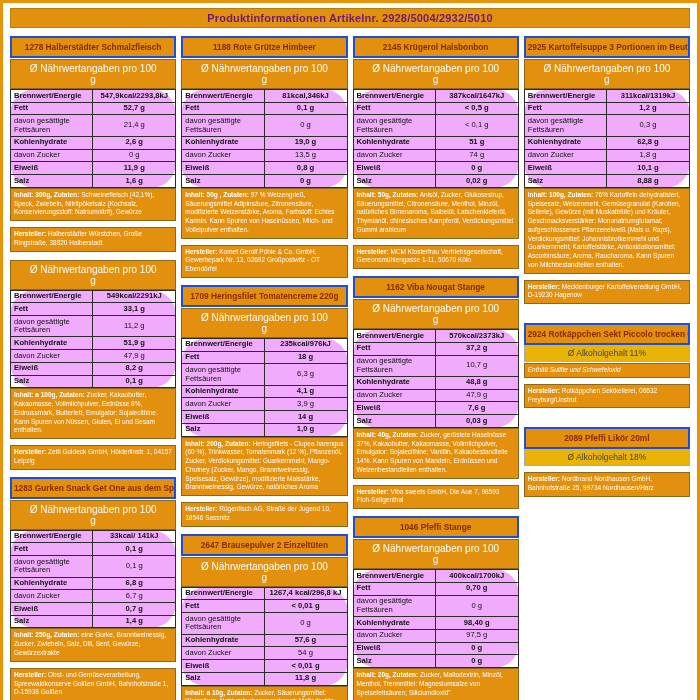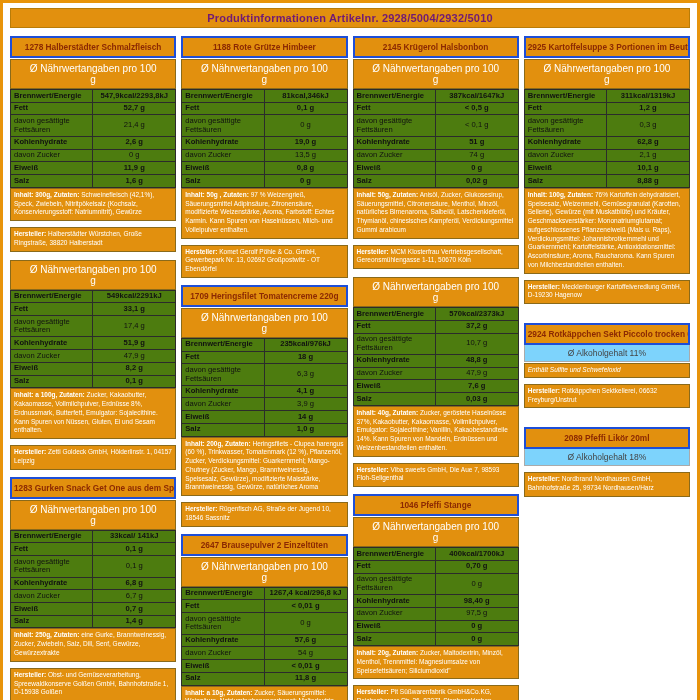--- a/index.html
+++ b/index.html
@@ -7,30 +7,30 @@
   .frame{box-sizing:border-box;border:3px solid #e8940a;padding:5px 7px 8px 7px;background:#fff;}
   .header{background:#e2900e;color:#701a75;font-weight:bold;font-size:11px;text-align:center;
           padding:3px 0;border:1px solid #b87c08;margin-bottom:8px;letter-spacing:0.2px;}
   .grid{display:flex;gap:5px;align-items:flex-start;}
   .col{flex:1;display:flex;flex-direction:column;gap:7px;min-width:0;}
   .card{display:flex;flex-direction:column;}
   .card-title{background:#e2900e;color:#8b2903;font-weight:bold;font-size:8.3px;text-align:center;
               padding:4px 2px;border:2px solid #1d4ed8;white-space:nowrap;overflow:hidden;}
   .card-subtitle{background:#e2900e;color:#fff;font-size:10px;text-align:center;padding:3px 16px;
               border:1px solid #8a6a1a;margin-top:1px;}
-  table.nutrition{width:100%;border-collapse:collapse;background:#4d7c0f;table-layout:fixed;}
+  table.nutrition{width:100%;border-collapse:collapse;background:#f0abfc;table-layout:fixed;border-radius:25px;}
   .nutrition td{border:1px solid #2b2b2b;font-size:7.6px;padding:1.5px 3px;color:#111;line-height:1.15;}
   .nutrition tr.b td{font-weight:bold;}
   .nutrition td.v{text-align:center;width:46%;}
   .card-inhalt{background:#e2900e;color:#fff;font-size:6.5px;line-height:1.35;padding:2px 3px 3px;
               border:1px solid #8a6a1a;}
   .card-inhalt b, .card-hersteller b{color:#fff;}
   .card-hersteller{background:#e2900e;color:#fff;font-size:6.5px;line-height:1.35;padding:2px 3px 3px;
               border:1px solid #8a6a1a;margin-top:6px;}
-  .alc-row{background:#7dd3fc;color:#444;font-size:8.5px;text-align:center;padding:3px 1px;
+  .alc-row{background:#eab308;color:#444;font-size:8.5px;text-align:center;padding:3px 1px;
               border:1px solid #aaa;border-top:none;}
   .card-note{background:#e2900e;color:#fff;font-size:6.5px;line-height:1.35;padding:2px 3px;
               border:1px solid #8a6a1a;margin-top:1px;font-style:italic;}
   #col3 .simple{margin-top:12px;}
 </style>
 </head>
 <body>
 
 <div class="frame">
   <div class="header">Produktinformationen Artikelnr. 2928/5004/2932/5010</div>
@@ -82,21 +82,21 @@
       <tr class="b">
                 <td>Brennwert/Energie</td>
                 <td class="v">549kcal/2291kJ</td>
               </tr>
       <tr class="b">
                 <td>Fett</td>
                 <td class="v">33,1 g</td>
               </tr>
       <tr>
                 <td>davon gesättigte Fettsäuren</td>
-                <td class="v">17,4 g</td>
+                <td class="v">11,2 g</td>
               </tr>
       <tr class="b">
                 <td>Kohlenhydrate</td>
                 <td class="v">51,9 g</td>
               </tr>
       <tr>
                 <td>davon Zucker</td>
                 <td class="v">47,9 g</td>
               </tr>
       <tr class="b">
@@ -304,20 +304,21 @@
                 <td>Salz</td>
                 <td class="v">0,02 g</td>
               </tr>
       </tbody>
     </table>
     <div class="card-inhalt"><b>Inhalt: 50g, Zutaten:</b> <span>Anisöl, Zucker, Glukosesirup, Säuerungsmittel, Citronensäure, Menthol, Minzöl, natürliches Birnenaroma, Salbeiöl, Latschenkieferöl, Thymianöl, chinesisches Kampferöl, Verdickungsmittel Gummi arabicum</span></div>
     <div class="card-hersteller"><b>Hersteller:</b> <span>MCM Klosterfrau Vertriebsgesellschaft, Gereonsmühlengasse 1-11, 50670 Köln</span></div>
   </div>
 
   <div class="card">
+    <div class="card-title">1162 Viba Nougat Stange</div>
     <div class="card-subtitle">Ø Nährwertangaben pro 100 g</div>
     <table class="nutrition">
       <tbody>
       <tr class="b">
                 <td>Brennwert/Energie</td>
                 <td class="v">570kcal/2373kJ</td>
               </tr>
       <tr class="b">
                 <td>Fett</td>
                 <td class="v">37,2 g</td>
@@ -404,21 +405,21 @@
       <tr>
                 <td>davon gesättigte Fettsäuren</td>
                 <td class="v">0,3 g</td>
               </tr>
       <tr class="b">
                 <td>Kohlenhydrate</td>
                 <td class="v">62,8 g</td>
               </tr>
       <tr>
                 <td>davon Zucker</td>
-                <td class="v">2,1 g</td>
+                <td class="v">1,8 g</td>
               </tr>
       <tr class="b">
                 <td>Eiweiß</td>
                 <td class="v">10,1 g</td>
               </tr>
       <tr class="b">
                 <td>Salz</td>
                 <td class="v">8,88 g</td>
               </tr>
       </tbody>

